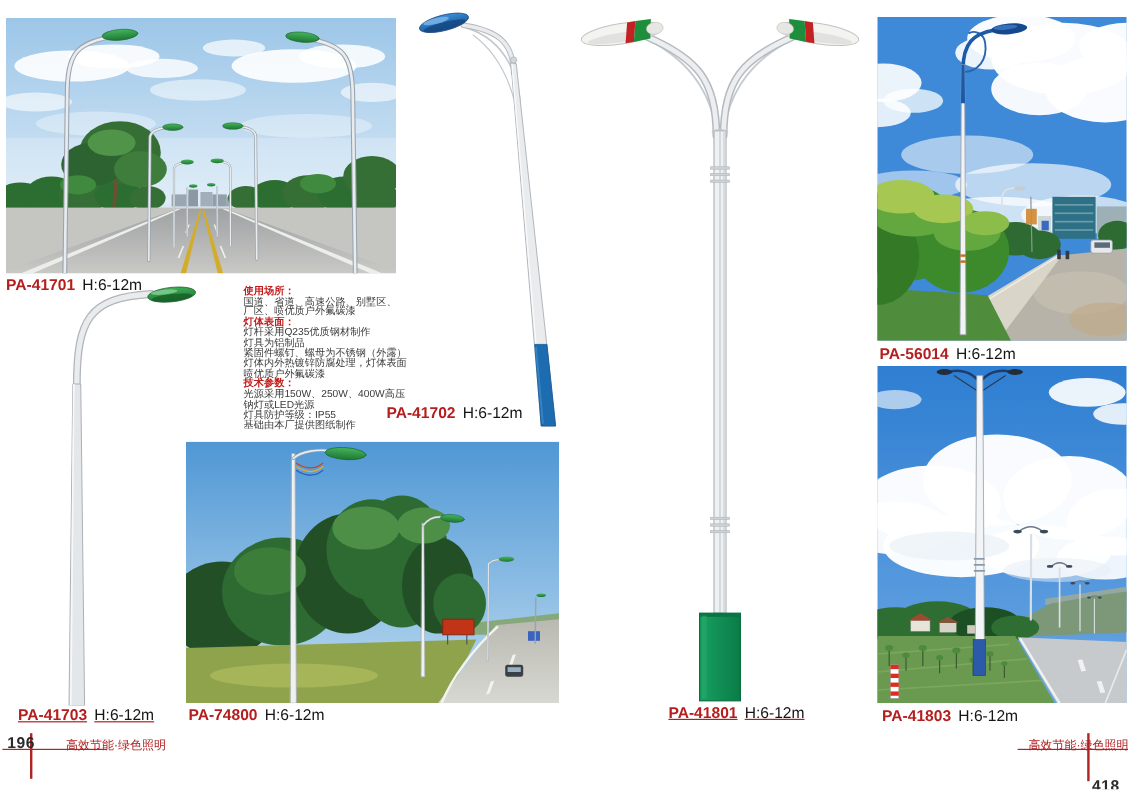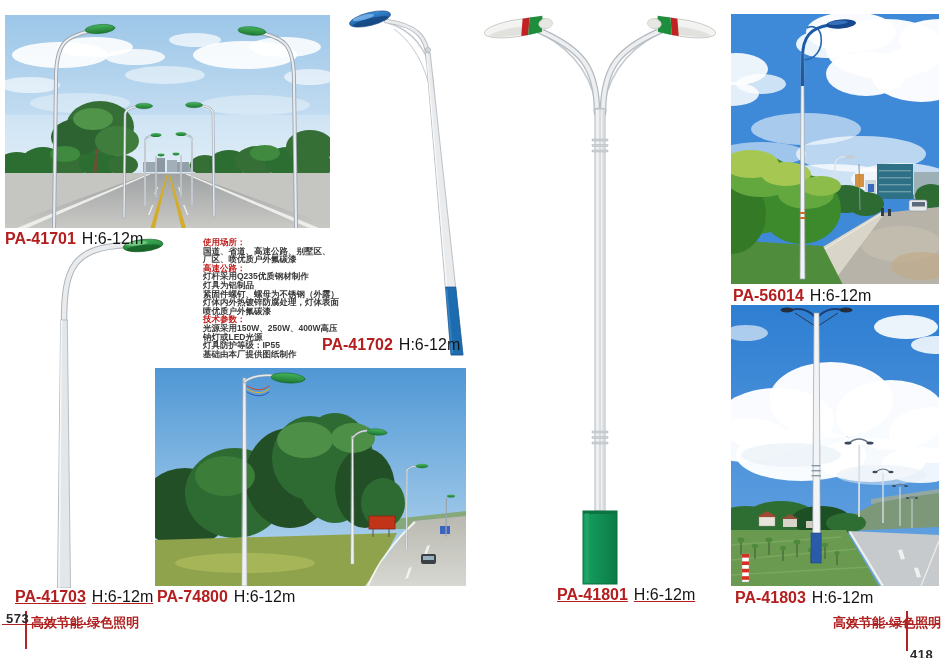--- a/index.html
+++ b/index.html
@@ -1,26 +1,26 @@
 <!DOCTYPE html>
 <html><head>
 <meta charset="utf-8">
 <style>
   html,body{margin:0;padding:0;background:#ffffff;}
   #page{position:relative;width:950px;height:658px;background:#ffffff;overflow:hidden;
         font-family:"Liberation Sans","DejaVu Sans",sans-serif;}
   .photo{position:absolute;overflow:hidden;}
   .illus{position:absolute;}
-  .plabel{position:absolute;white-space:nowrap;font-size:16px;font-weight:bold;color:#b41e1e;z-index:6;}
+  .plabel{position:absolute;white-space:nowrap;font-size:13px;font-weight:bold;color:#b41e1e;z-index:6;}
   .plabel .hval{font-weight:normal;color:#151515;margin-left:6px;}
   .specs{position:absolute;left:203px;top:238px;width:152px;z-index:5;}
   .specs .st{font-size:8.5px;line-height:8.6px;font-weight:bold;color:#c01c1c;}
-  .specs .sl{font-size:8.5px;line-height:8.6px;color:#3a3a3a;font-weight:bold;}
+  .specs .sl{font-size:8.5px;line-height:8.6px;color:#3a3a3a;font-weight:normal;}
   .pgnum{position:absolute;font-size:13px;font-weight:bold;color:#2a2a2a;letter-spacing:.5px;z-index:6;}
-  .ftag{position:absolute;font-size:13px;font-weight:bold;color:#b02020;z-index:6;white-space:nowrap;}
+  .ftag{position:absolute;font-size:10px;font-weight:normal;color:#b02020;z-index:6;white-space:nowrap;margin-left:24px;}
   .redline{position:absolute;background:#b02424;z-index:5;}
   svg{display:block;}
 </style>
 </head>
 <body>
 
 <div id="page">
 
   <div class="photo" style="left:5px;top:15px;width:325px;height:213px;">
     <svg width="325" height="213" viewBox="0 0 325 213">
@@ -141,21 +141,21 @@
         <ellipse cx="133" cy="12" rx="17" ry="3" fill="#155c26" opacity=".75"></ellipse>
         <ellipse cx="127" cy="6.8" rx="11" ry="2" fill="#82cc92" opacity=".85"></ellipse>
       </g>
     </svg>
   </div>
 
   <div class="specs">
     <div class="st">使用场所：</div>
     <div class="sl">国道、省道、高速公路、别墅区、</div>
     <div class="sl">厂区、喷优质户外氟碳漆</div>
-    <div class="st">高速公路：</div>
+    <div class="st">灯体表面：</div>
     <div class="sl">灯杆采用Q235优质钢材制作</div>
     <div class="sl">灯具为铝制品</div>
     <div class="sl">紧固件螺钉、螺母为不锈钢（外露）</div>
     <div class="sl">灯体内外热镀锌防腐处理，灯体表面</div>
     <div class="sl">喷优质户外氟碳漆</div>
     <div class="st">技术参数：</div>
     <div class="sl">光源采用150W、250W、400W高压</div>
     <div class="sl">钠灯或LED光源</div>
     <div class="sl">灯具防护等级：IP55</div>
     <div class="sl">基础由本厂提供图纸制作</div>
@@ -510,21 +510,21 @@
   <div class="plabel" style="left:557px;top:586px;text-decoration:underline;">
     <span>PA-41801</span><span class="hval">H:6-12m</span>
   </div>
   <div class="plabel" style="left:733px;top:287px;">
     <span>PA-56014</span><span class="hval">H:6-12m</span>
   </div>
   <div class="plabel" style="left:735px;top:589px;">
     <span>PA-41803</span><span class="hval">H:6-12m</span>
   </div>
 
-  <div class="pgnum" style="left:6px;top:611px;">573</div>
+  <div class="pgnum" style="left:6px;top:611px;">196</div>
   <div class="ftag" style="left:31px;top:614px;">高效节能·绿色照明</div>
   <div class="redline" style="left:2px;top:623.5px;width:87px;height:1.5px;"></div>
   <div class="redline" style="left:25px;top:611px;width:1.5px;height:38px;"></div>
 
   <div class="ftag" style="left:833px;top:614px;width:70px;text-align:right;">高效节能·绿色照明</div>
   <div class="pgnum" style="left:910px;top:611px;margin-top:36px;">418</div>
   <div class="redline" style="left:848px;top:623.5px;width:92px;height:1.5px;"></div>
   <div class="redline" style="left:906px;top:611px;width:1.5px;height:40px;"></div>
 
 </div>

